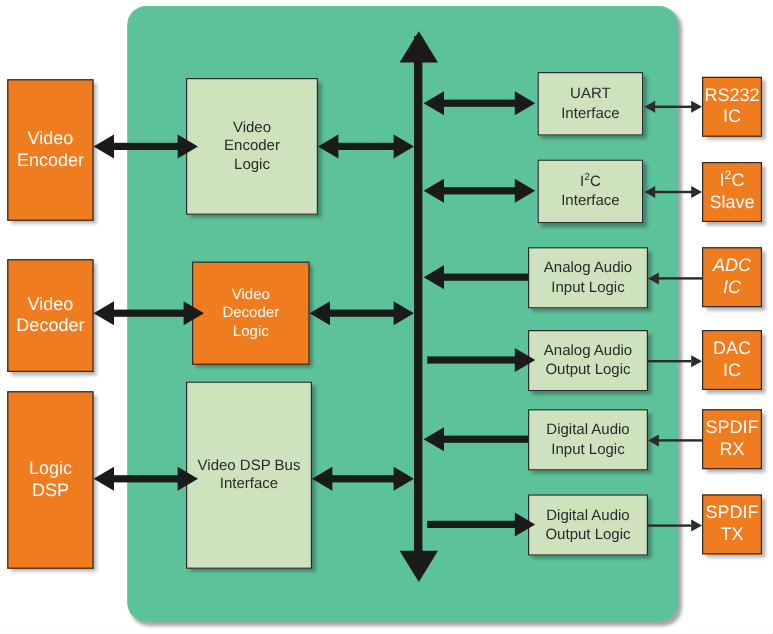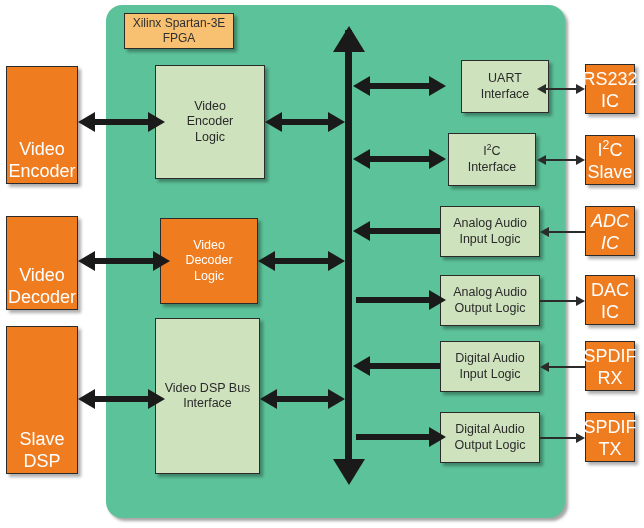--- a/index.html
+++ b/index.html
@@ -38,22 +38,21 @@
     align-items: center;
     justify-content: center;
     text-align: center;
     line-height: 1.22;
   }
   .box-label { display: block; white-space: pre-line; }
 
   .ext {           
     background: #f07c20;
     color: #ffffff;
-    font-size: 18px;
-    align-items: flex-end;
+    font-size: 15px;
   }
   .logic {         
     background: #cfe2be;
     color: #2a2a2a;
     font-size: 12.5px;
   }
   .logic-hl {      
     background: #f07c20;
     color: #ffffff;
     font-size: 12.5px;
@@ -115,53 +114,49 @@
 
   sup { font-size: 0.68em; vertical-align: super; line-height: 0; }
 </style>
 </head>
 <body>
 
 <div id="diagram">
 
   <div class="fpga-panel"></div>
 
-  <div class="box tag" style="left:124px; top:13px; width:110px; height:36px;">
-    <span class="box-label">Xilinx Spartan-3E
-FPGA</span>
-  </div>
 
   <div class="box ext" style="left:6px; top:66px; width:72px; height:118px;">
     <span class="box-label">Video
 Encoder</span>
   </div>
   <div class="box ext" style="left:6px; top:216px; width:72px; height:94px;">
     <span class="box-label">Video
 Decoder</span>
   </div>
   <div class="box ext" style="left:6px; top:326px; width:72px; height:148px;">
-    <span class="box-label">Slave DSP</span>
+    <span class="box-label">Logic DSP</span>
   </div>
 
   <div class="box logic" style="left:155px; top:65px; width:110px; height:114px;">
     <span class="box-label">Video
 Encoder
 Logic</span>
   </div>
   <div class="box logic-hl" style="left:160px; top:218px; width:98px; height:86px;">
     <span class="box-label">Video
 Decoder
 Logic</span>
   </div>
   <div class="box logic" style="left:155px; top:318px; width:105px; height:156px;">
     <span class="box-label">Video DSP Bus
 Interface</span>
   </div>
 
-  <div class="box logic" style="left:461px; top:60px; width:88px; height:53px;">
+  <div class="box logic" style="left:448px; top:60px; width:88px; height:53px;">
     <span class="box-label">UART<br>Interface</span>
   </div>
   <div class="box logic" style="left:448px; top:133px; width:88px; height:53px;">
     <span class="box-label">I<sup>2</sup>C<br>Interface</span>
   </div>
   <div class="box logic" style="left:440px; top:206px; width:100px; height:51px;">
     <span class="box-label">Analog Audio
 Input Logic</span>
   </div>
   <div class="box logic" style="left:440px; top:275px; width:100px; height:51px;">

